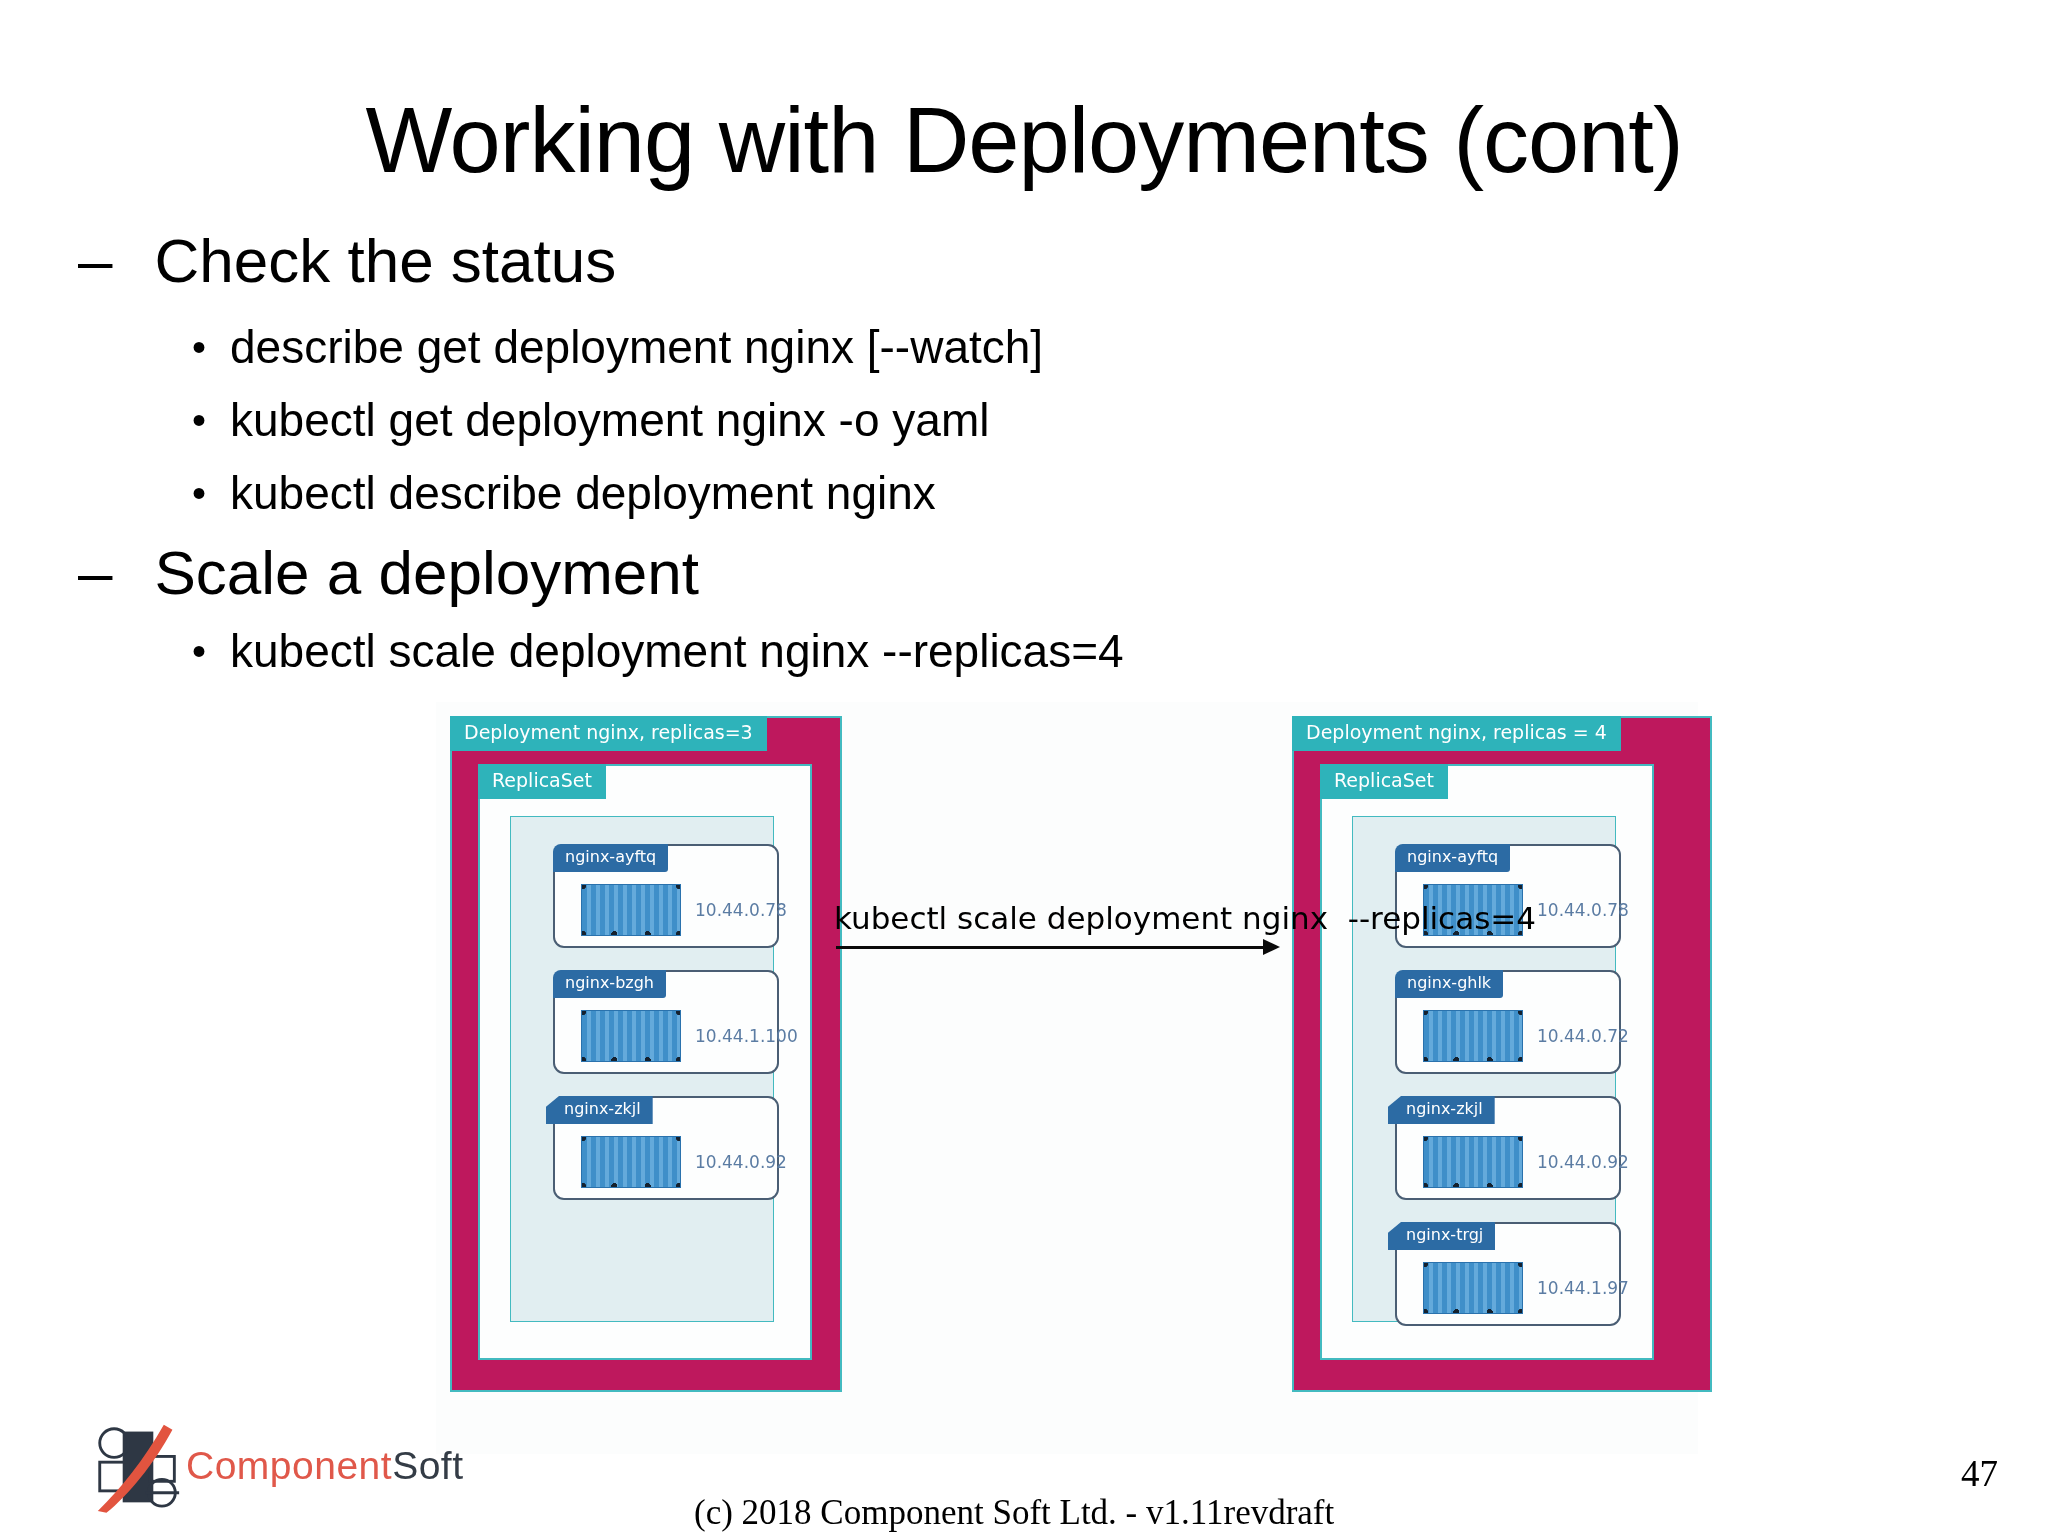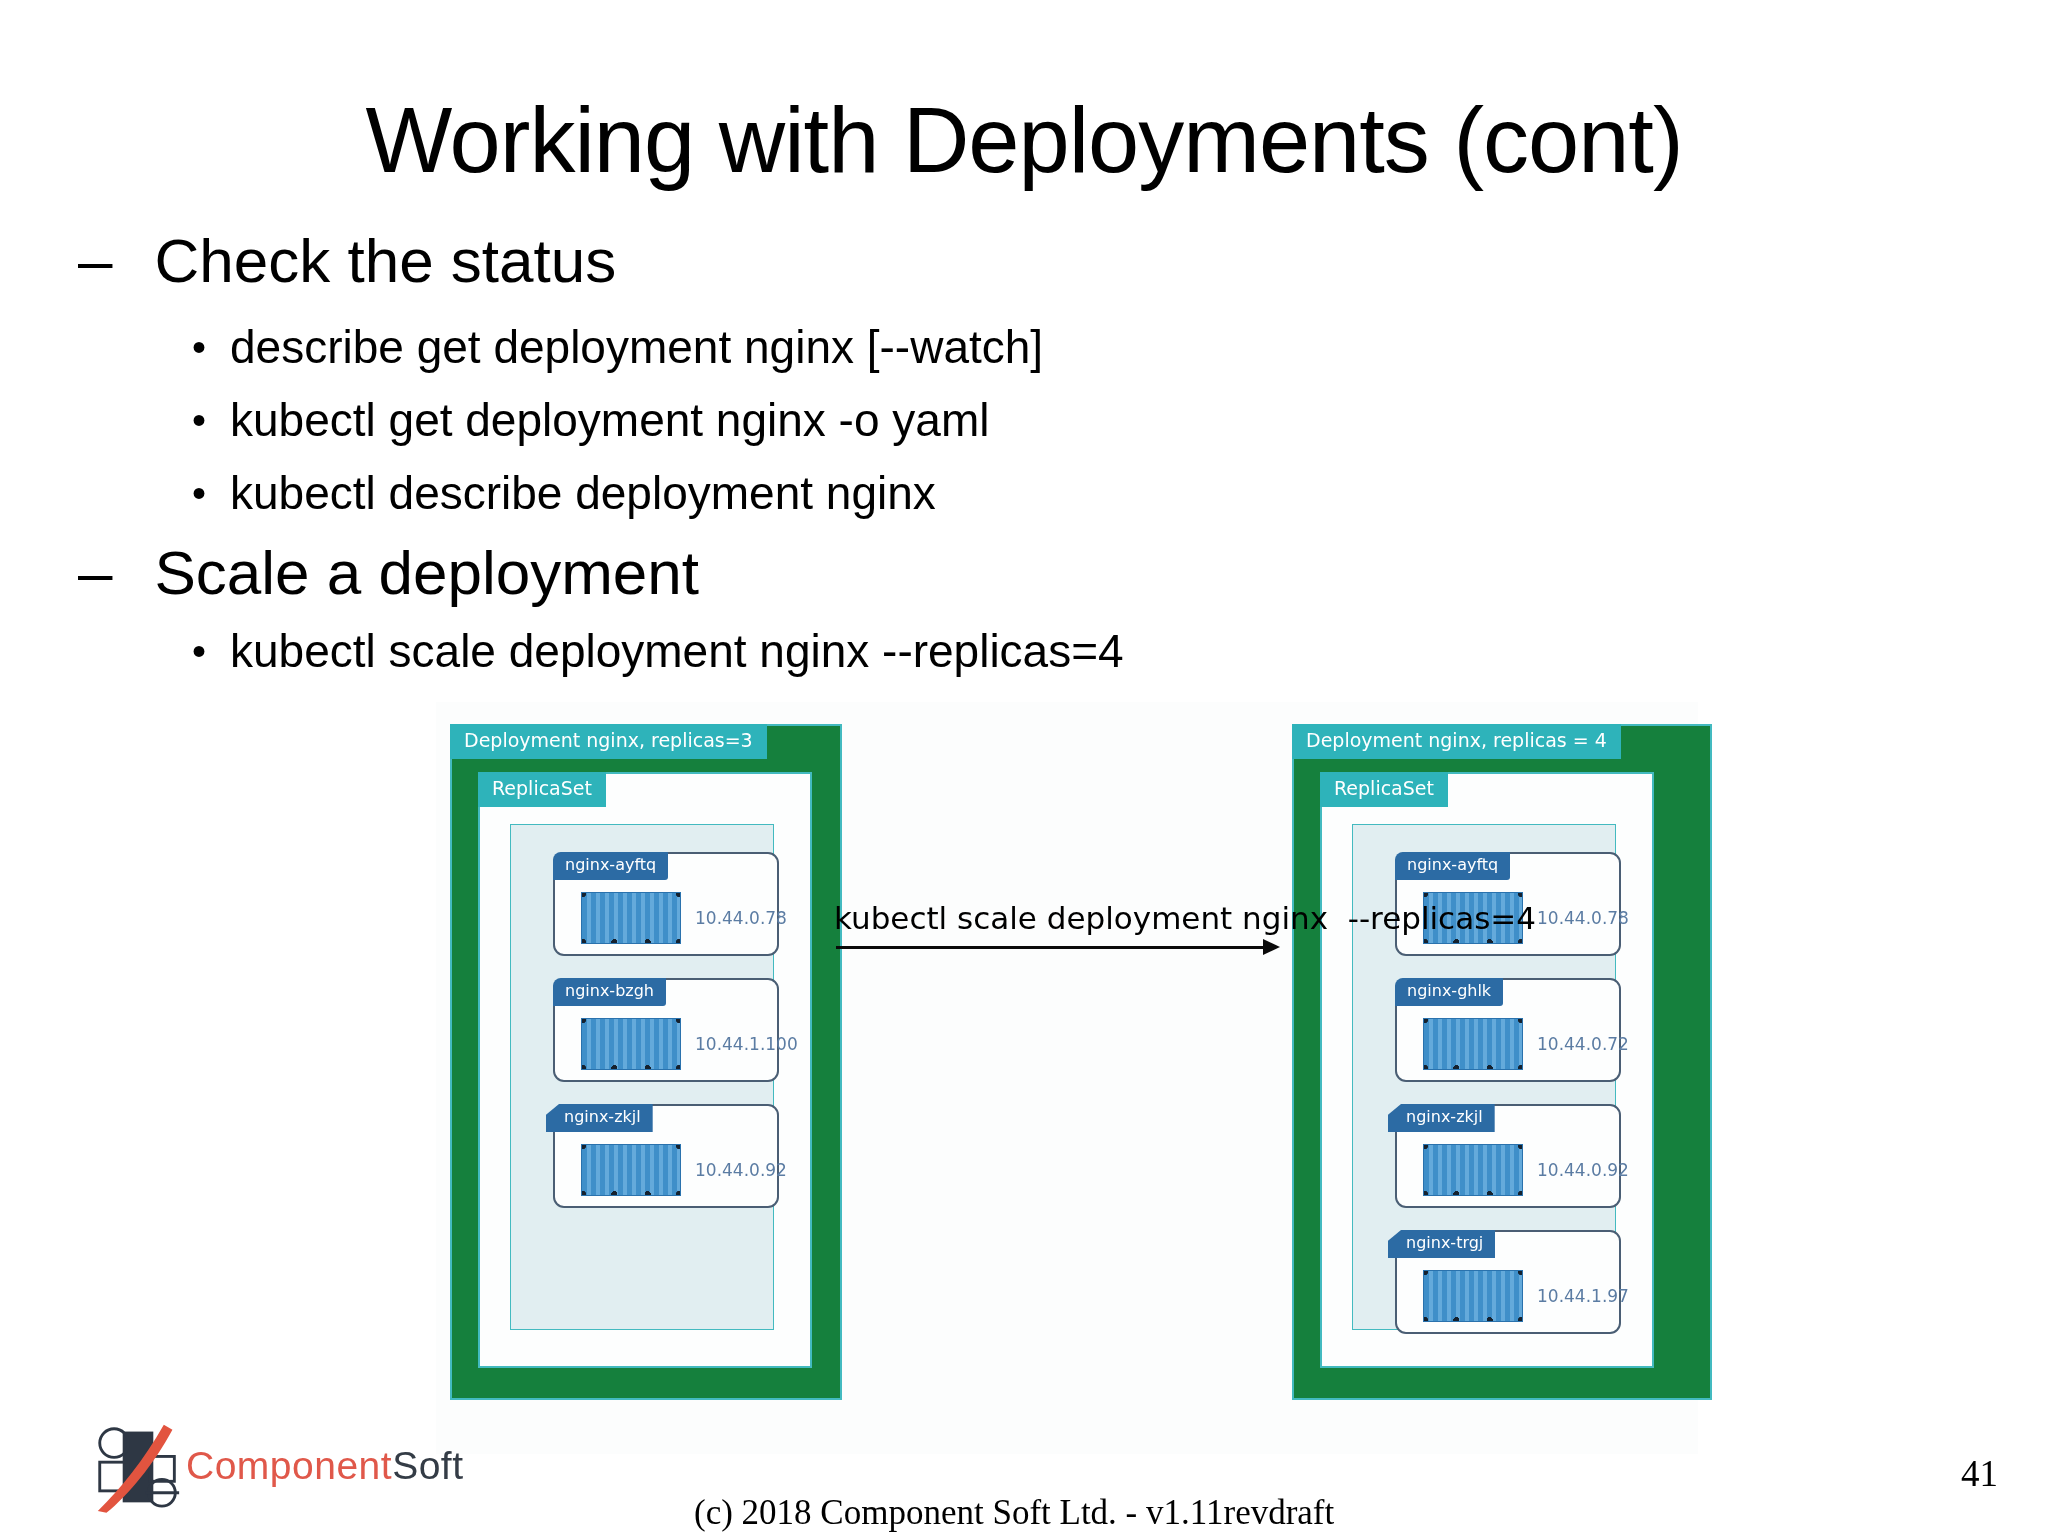--- a/index.html
+++ b/index.html
@@ -14,22 +14,22 @@
     letter-spacing:-1px;
   }
   .l1{position:absolute;left:78px;font-size:62px;line-height:1.2;white-space:nowrap;}
   .l1 .marker{display:inline-block;margin-right:42px;}
   .l2{position:absolute;left:192px;font-size:46px;line-height:1.2;white-space:nowrap;}
   .l2 .marker{display:inline-block;margin-right:24px;font-size:40px;vertical-align:2px;}
 
   
   .shot{position:absolute;left:436px;top:702px;width:1262px;height:752px;background:#fcfdfd;}
   .deploy{
-    position:absolute;top:22px;width:388px;height:672px;
-    background:#15803d;border:2px solid var(--teal-border);
+    position:absolute;top:14px;width:388px;height:672px;
+    background:#be185d;border:2px solid var(--teal-border);
   }
   .deploy.left{left:14px;}
   .deploy.right{left:856px;padding-left:28px;}
   .tab{
     position:absolute;top:-2px;left:-2px;
     background:var(--teal);color:#fff;
     font-size:19px;line-height:1;padding:7px 14px 9px 14px;
     white-space:nowrap;font-family:"DejaVu Sans","Liberation Sans",sans-serif;
   }
   .rsbox{
@@ -200,13 +200,13 @@
     <circle cx="71" cy="76" r="14" fill="none" stroke="#2e3744" stroke-width="3"></circle>
     <line x1="54" y1="76" x2="89" y2="76" stroke="#2e3744" stroke-width="3"></line>
     <path d="M4 95 C 28 72 52 42 73 5 L 82 10 C 62 47 36 78 13 97 Z" fill="#e2543f"></path>
   </svg>
   <div class="logo-text">
     <span class="part1">Component</span><span class="part2">Soft</span>
   </div>
 </div>
 
 <div class="copyright">(c) 2018 Component Soft Ltd. - v1.11revdraft</div>
-<div class="pagenum">41</div>
+<div class="pagenum">47</div>
 
 </body></html>

